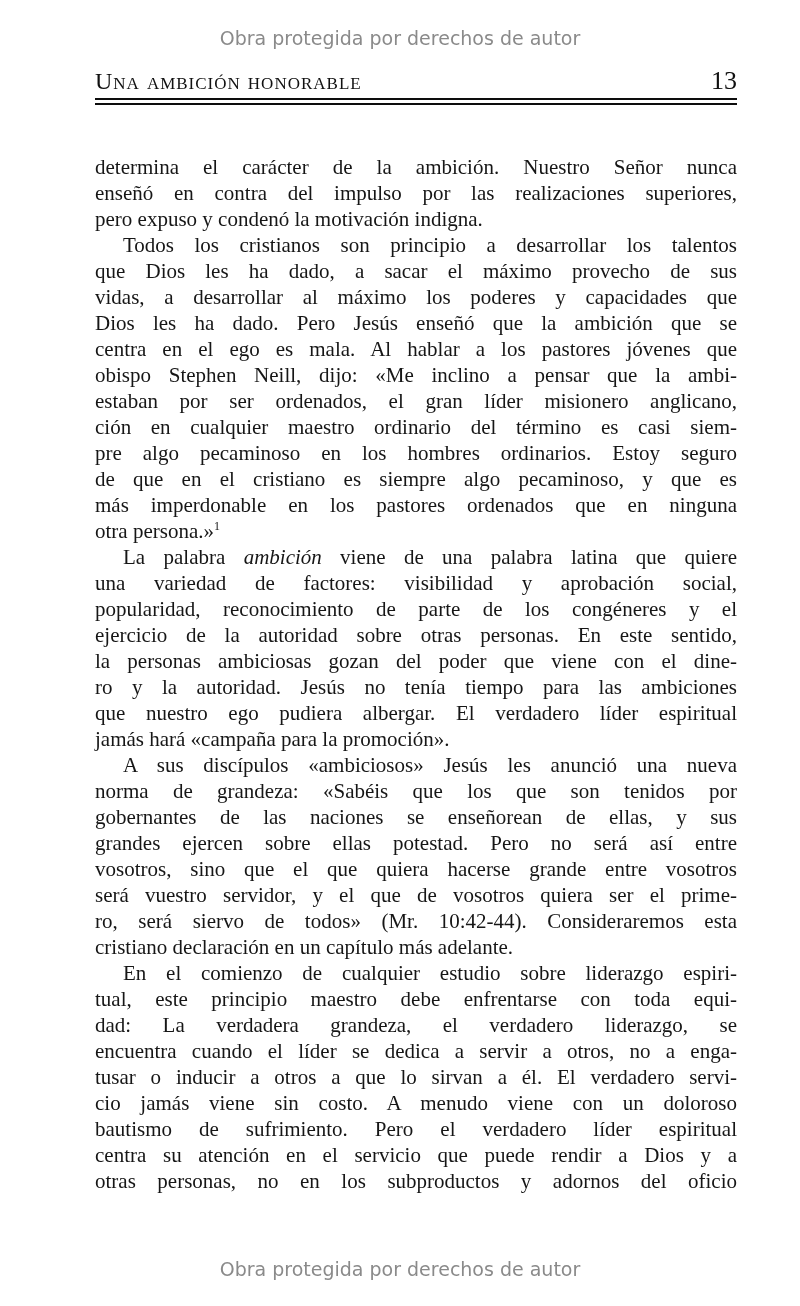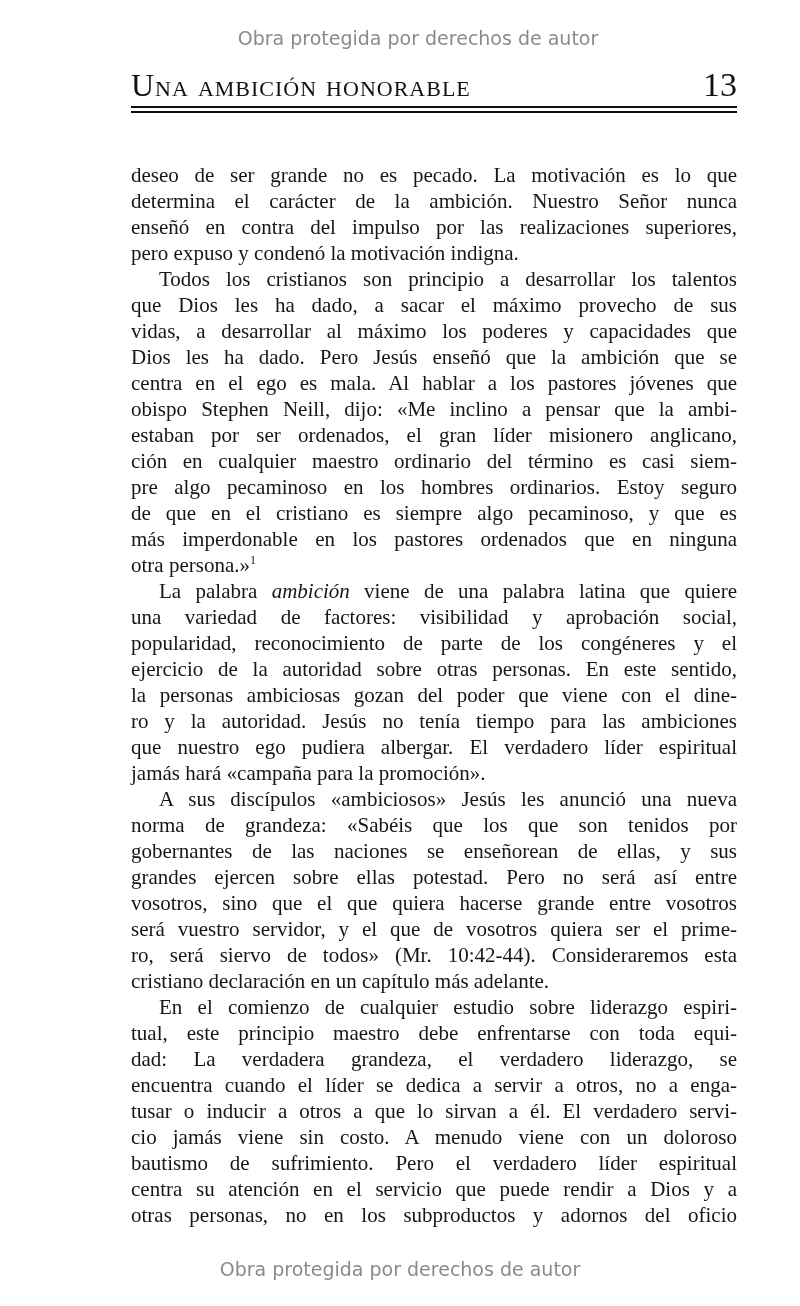--- a/index.html
+++ b/index.html
@@ -5,45 +5,44 @@
   * { margin: 0; padding: 0; box-sizing: border-box; }
   html, body { background: #ffffff; }
   .page {
     position: relative;
     width: 800px;
     height: 1306px;
     background: #ffffff;
     font-family: "Liberation Serif", serif;
     color: #161616;
     overflow: hidden;
-    padding-left: 36px;
   }
   .copyright {
     font-family: "DejaVu Sans", sans-serif;
     font-size: 19px;
     line-height: 22px;
     color: #8a8a8a;
     text-align: center;
   }
   .copyright.top { padding-top: 27px; }
   .copyright.bottom { position: absolute; top: 1258px; left: 0; width: 100%; }
   .header-wrap { margin: 17px 63px 0 95px; }
   .header-row {
     display: flex;
     justify-content: space-between;
     align-items: baseline;
   }
   .running-title {
     font-variant: small-caps;
-    font-size: 32px;
+    font-size: 24px;
     line-height: 26px;
     letter-spacing: 1px;
     color: #111;
   }
-  .page-number { font-size: 34px; color: #111; }
+  .page-number { font-size: 26px; color: #111; }
   .double-rule {
     margin-top: 2px;
     height: 7px;
     border-top: 2px solid #0d0d0d;
     border-bottom: 2px solid #0d0d0d;
     box-sizing: border-box;
   }
   .body-text {
     margin: 49px 63px 0 95px;
     font-size: 21px;
@@ -74,21 +73,20 @@
   <div class="header-wrap">
     <div class="header-row">
       <span class="running-title">Una ambición honorable</span>
       <span class="page-number">13</span>
     </div>
     <div class="double-rule"></div>
   </div>
 
   <main class="body-text" id="body-text">
       <div>
-        <div class="line"><span>deseo de ser grande no es pecado. La motivación es lo que</span></div>
         <div class="line"><span>determina el carácter de la ambición. Nuestro Señor nunca</span></div>
         <div class="line"><span>enseñó en contra del impulso por las realizaciones superiores,</span></div>
         <div class="line end"><span>pero expuso y condenó la motivación indigna.</span></div>
       </div>
       <div>
         <div class="line indent"><span>Todos los cristianos son principio a desarrollar los talentos</span></div>
         <div class="line"><span>que Dios les ha dado, a sacar el máximo provecho de sus</span></div>
         <div class="line"><span>vidas, a desarrollar al máximo los poderes y capacidades que</span></div>
         <div class="line"><span>Dios les ha dado. Pero Jesús enseñó que la ambición que se</span></div>
         <div class="line"><span>centra en el ego es mala. Al hablar a los pastores jóvenes que</span></div>

